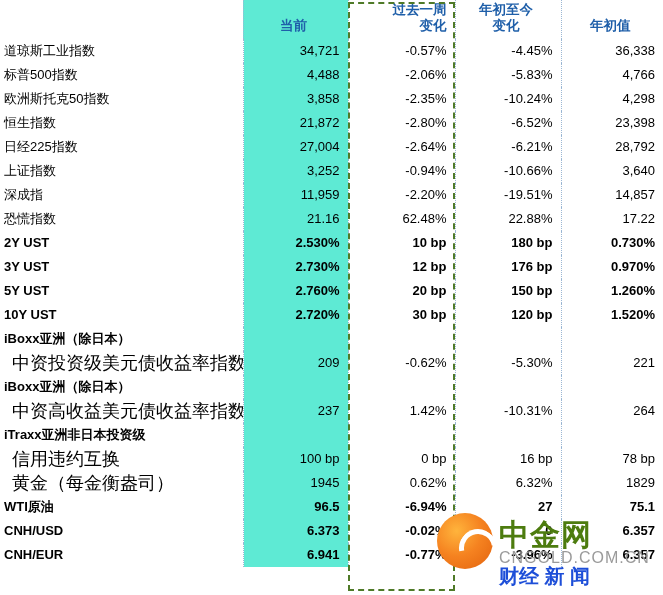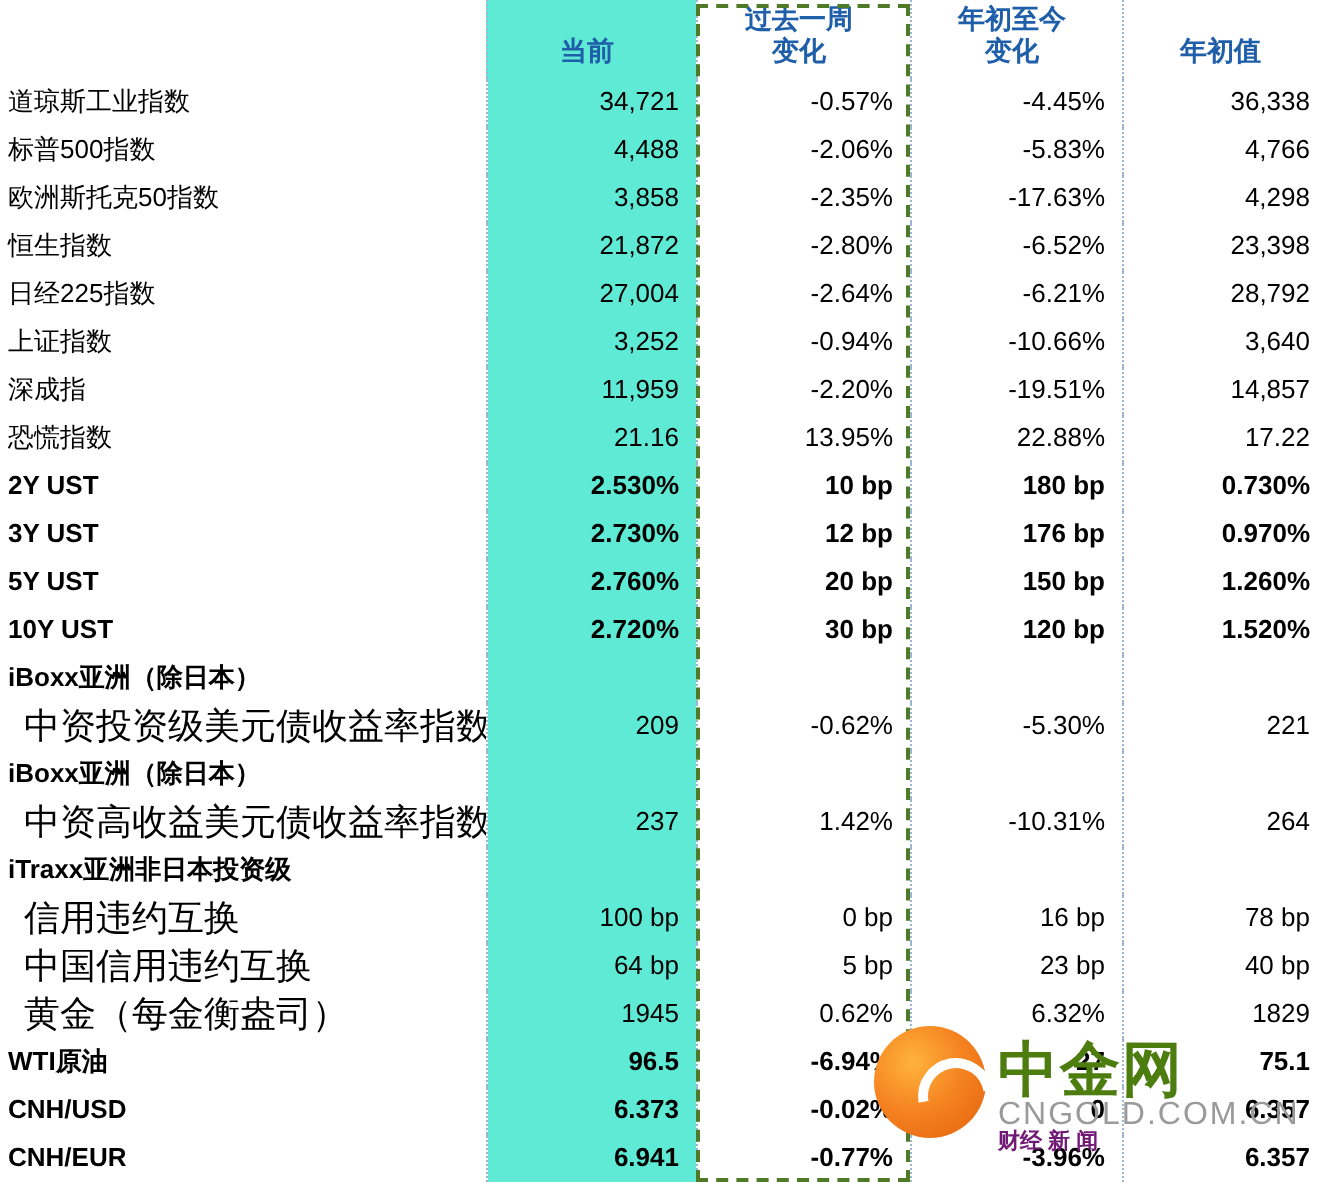--- a/index.html
+++ b/index.html
@@ -63,20 +63,21 @@
 
   
   td.num, thead th.h-num {
     border-left: 1px dotted #9bb7d4;
   }
   td.col-cur, thead th.col-cur {
     background: #5eead4;
   }
   td.col-week, thead th.col-week {
     position: relative;
+    text-align: right;
   }
   
   .greenbox {
     position: absolute;
     left: 348px;
     top: 2px;
     width: 107px;
     height: 589px;
     border: 2px dashed #4f7a28;
     box-sizing: border-box;
@@ -129,22 +130,22 @@
     left: 70px;
     top: 38px;
     font-size: 16px;
     color: #9a9a9a;
     letter-spacing: 1px;
   }
   .wm-sub {
     position: absolute;
     left: 70px;
     top: 52px;
-    font-size: 11px;
-    color: #701a75;
+    font-size: 20px;
+    color: #1d4ed8;
     font-weight: bold;
   }
 </style>
 </head>
 <body>
 
 <div class="sheet">
 
   <table class="fin">
     <colgroup>
@@ -181,21 +182,21 @@
           <td class="lbl">标普500指数</td>
           <td class="num col-cur">4,488</td>
           <td class="num col-week">-2.06%</td>
           <td class="num">-5.83%</td>
           <td class="num">4,766</td>
         </tr>
         <tr>
           <td class="lbl">欧洲斯托克50指数</td>
           <td class="num col-cur">3,858</td>
           <td class="num col-week">-2.35%</td>
-          <td class="num">-17.63%</td>
+          <td class="num">-10.24%</td>
           <td class="num">4,298</td>
         </tr>
         <tr>
           <td class="lbl">恒生指数</td>
           <td class="num col-cur">21,872</td>
           <td class="num col-week">-2.80%</td>
           <td class="num">-6.52%</td>
           <td class="num">23,398</td>
         </tr>
         <tr>
@@ -215,21 +216,21 @@
         <tr>
           <td class="lbl">深成指</td>
           <td class="num col-cur">11,959</td>
           <td class="num col-week">-2.20%</td>
           <td class="num">-19.51%</td>
           <td class="num">14,857</td>
         </tr>
         <tr>
           <td class="lbl">恐慌指数</td>
           <td class="num col-cur">21.16</td>
-          <td class="num col-week">13.95%</td>
+          <td class="num col-week">62.48%</td>
           <td class="num">22.88%</td>
           <td class="num">17.22</td>
         </tr>
         <tr class="bold">
           <td class="lbl">2Y UST</td>
           <td class="num col-cur">2.530%</td>
           <td class="num col-week">10 bp</td>
           <td class="num">180 bp</td>
           <td class="num">0.730%</td>
         </tr>
@@ -288,27 +289,20 @@
           <td class="num col-week"></td>
           <td class="num"></td>
           <td class="num"></td>
         </tr>
         <tr class="small">
           <td class="lbl">信用违约互换</td>
           <td class="num col-cur">100 bp</td>
           <td class="num col-week">0 bp</td>
           <td class="num">16 bp</td>
           <td class="num">78 bp</td>
-        </tr>
-        <tr class="small">
-          <td class="lbl">中国信用违约互换</td>
-          <td class="num col-cur">64 bp</td>
-          <td class="num col-week">5 bp</td>
-          <td class="num">23 bp</td>
-          <td class="num">40 bp</td>
         </tr>
         <tr class="small">
           <td class="lbl">黄金（每金衡盎司）</td>
           <td class="num col-cur">1945</td>
           <td class="num col-week">0.62%</td>
           <td class="num">6.32%</td>
           <td class="num">1829</td>
         </tr>
         <tr class="bold">
           <td class="lbl">WTI原油</td>

